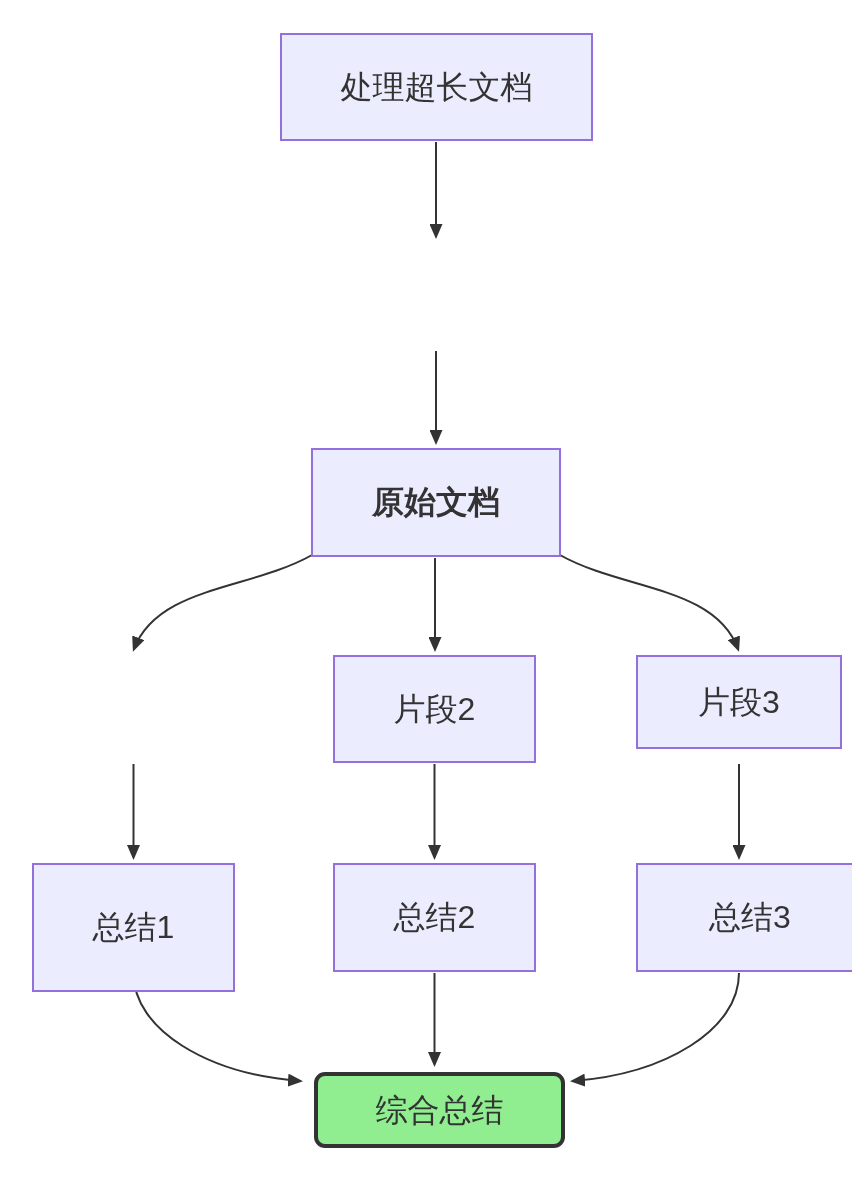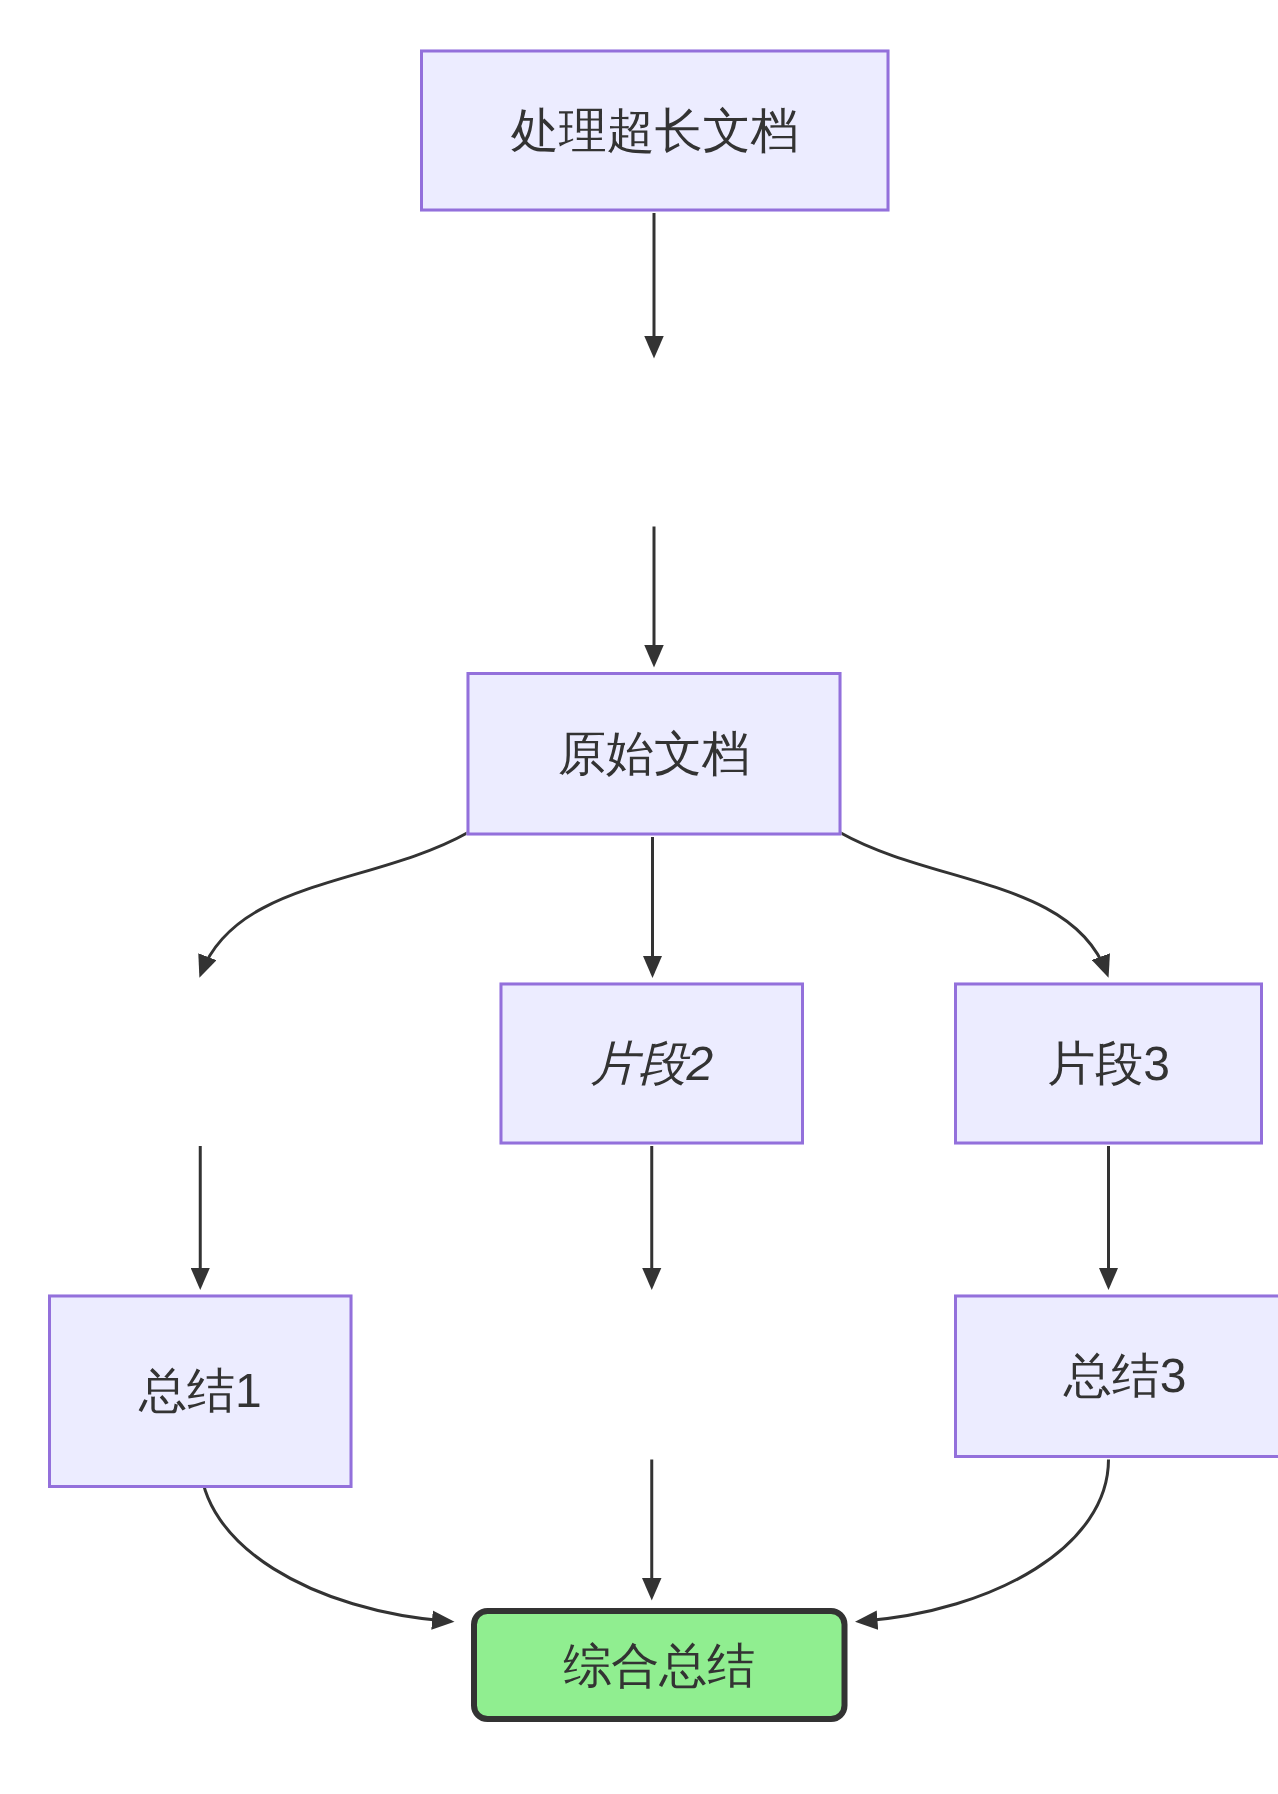--- a/index.html
+++ b/index.html
@@ -49,24 +49,24 @@
     background: var(--emphasis-fill, #B8B8F8);
     border: 4px solid var(--emphasis-border, #333333);
   }
   .node.success {
     background: var(--success-fill, #90EE90);
     border: 4px solid var(--success-border, #333333);
   }
   
   .node-a  { left: 280px; top: 33px;   width: 313px; height: 108px; }
   .node-b  { left: 279px; top: 241px;  width: 314px; height: 109px; }
-  .node-c  { left: 311px; top: 448px;  width: 250px; height: 109px; }
+  .node-c  { left: 311px; top: 448px;  width: 250px; height: 109px; font-weight: bold; }
   .node-d1 { left: 32px;  top: 655px;  width: 203px; height: 108px; }
-  .node-d2 { left: 333px; top: 655px;  width: 203px; height: 108px; font-style: italic; }
-  .node-d3 { left: 636px; top: 655px;  width: 206px; height: 108px; }
+  .node-d2 { left: 333px; top: 655px;  width: 203px; height: 108px; }
+  .node-d3 { left: 636px; top: 655px;  width: 206px; height: 94px; }
   .node-e1 { left: 32px;  top: 863px;  width: 203px; height: 129px; }
   .node-e2 { left: 333px; top: 863px;  width: 203px; height: 109px; }
   .node-e3 { left: 636px; top: 863px;  width: 228px; height: 109px; }
   .node-f  { left: 314px; top: 1072px; width: 251px; height: 76px; border-radius: 11px; }
 </style>
 </head>
 <body>
 
 <div class="canvas">
 
@@ -104,20 +104,23 @@
   </div>
 
   <div class="node node-d3">
     <span>片段3</span>
   </div>
 
   <div class="node node-e1">
     <span>总结1</span>
   </div>
 
+  <div class="node node-e2">
+    <span>总结2</span>
+  </div>
 
   <div class="node node-e3">
     <span>总结3</span>
   </div>
 
   <div class="node success node-f">
     <span>综合总结</span>
   </div>
 
 </div>

